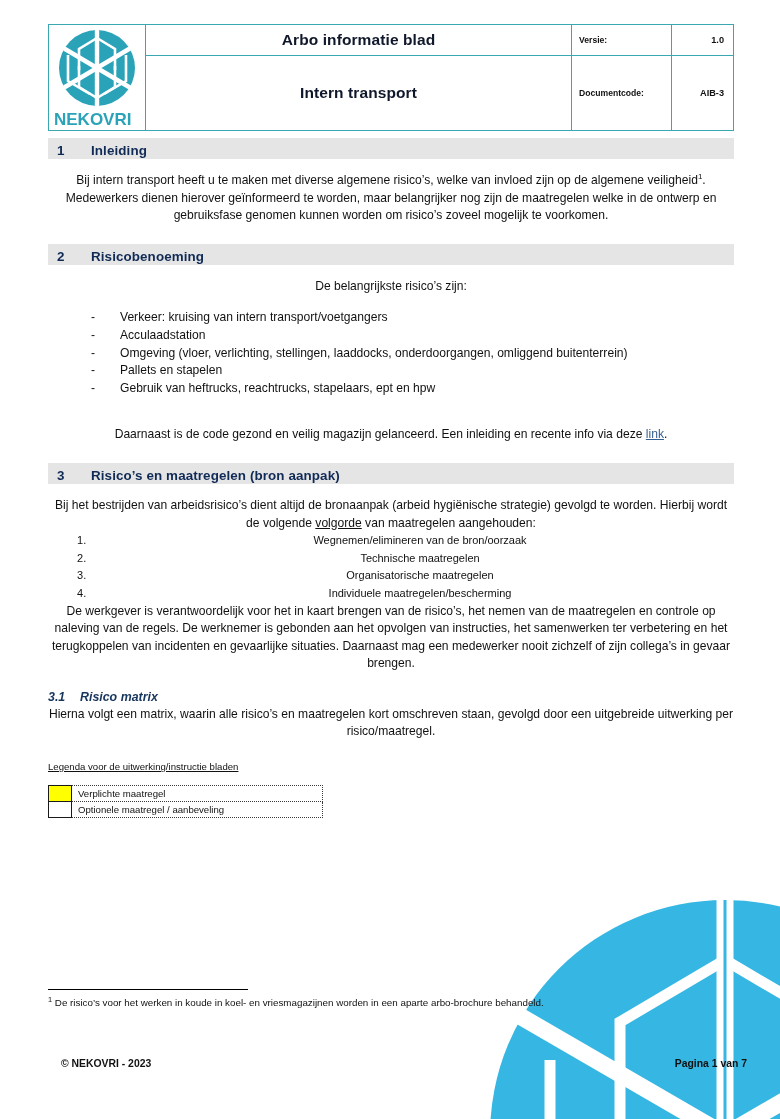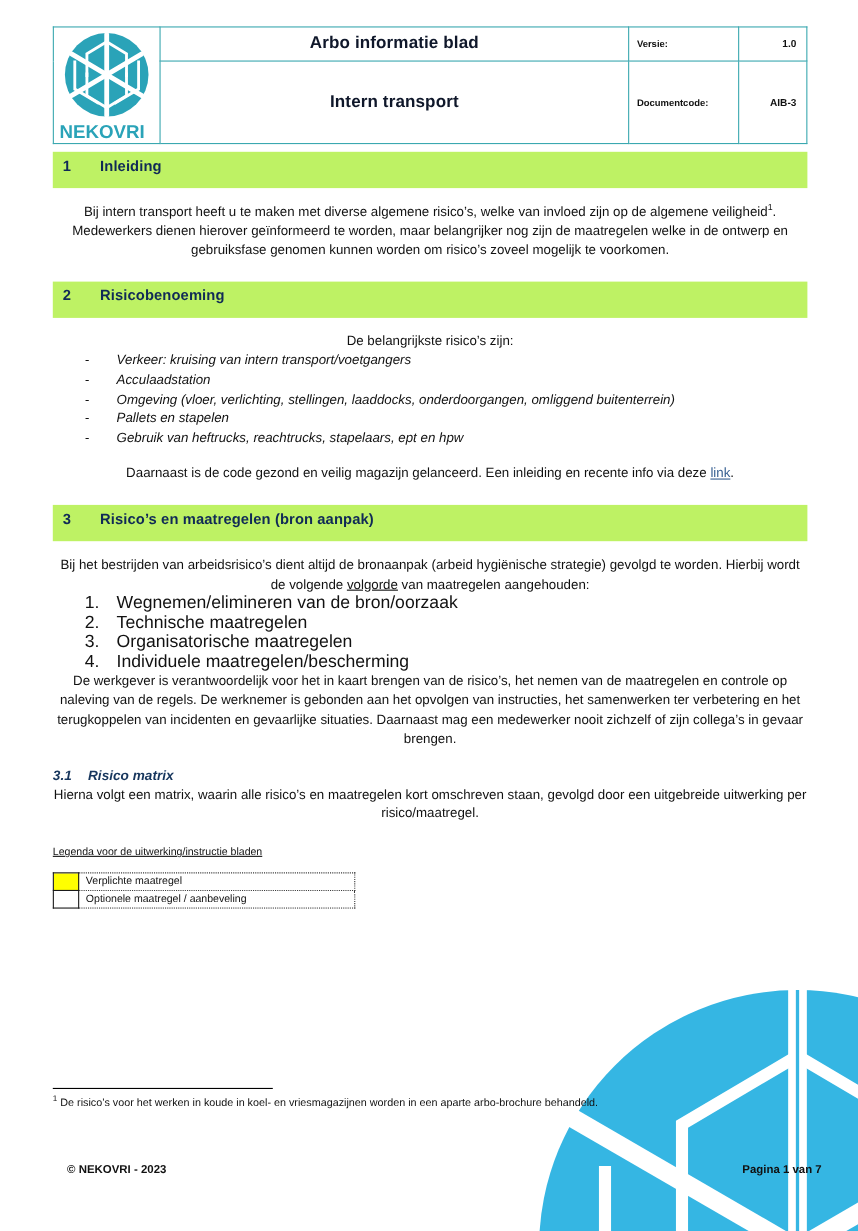--- a/index.html
+++ b/index.html
@@ -97,25 +97,25 @@
   
   .content {
     position: absolute;
     left: 48px;
     top: 138px;
     width: 686px;
     z-index: 2;
   }
 
   .section-bar {
-    background: #bef264;
+    background: #e5e5e5;
     color: #102a56;
     font-weight: bold;
     font-size: 13.4px;
-    padding: 4px 0 12px 9px;
+    padding: 4px 0 0 9px;
     line-height: 17px;
     letter-spacing: .1px;
   }
   .section-bar .num {
     display: inline-block;
     width: 34px;
   }
 
   p.body, div.body {
     font-size: 12.1px;
@@ -126,23 +126,22 @@
   }
   .just { text-align: justify; }
 
   .sp-after-bar { height: 13px; }
   .sp-para { height: 15px; }
   .sp-before-bar { height: 19px; }
 
   
   ul.dash {
     list-style: none;
-    margin: 0;
+    margin: 14px;
     padding: 0 0 0 0;
-    font-style: italic;
   }
   ul.dash li {
     font-size: 12.1px;
     line-height: 17.6px;
     position: relative;
     padding-left: 58px;
   }
   ul.dash li::before {
     content: "-";
     position: absolute;
@@ -151,25 +150,26 @@
   }
 
   
   ol.num {
     list-style: none;
     margin: 0;
     padding: 0;
     counter-reset: nl;
   }
   ol.num li {
-    font-size: 16px;
+    font-size: 11px;
     line-height: 17.6px;
     position: relative;
     padding-left: 58px;
     counter-increment: nl;
+    text-align: center;
   }
   ol.num li::before {
     content: counter(nl) ".";
     position: absolute;
     left: 29px;
     top: 0;
   }
 
   .sub-head {
     font-size: 12.4px;

